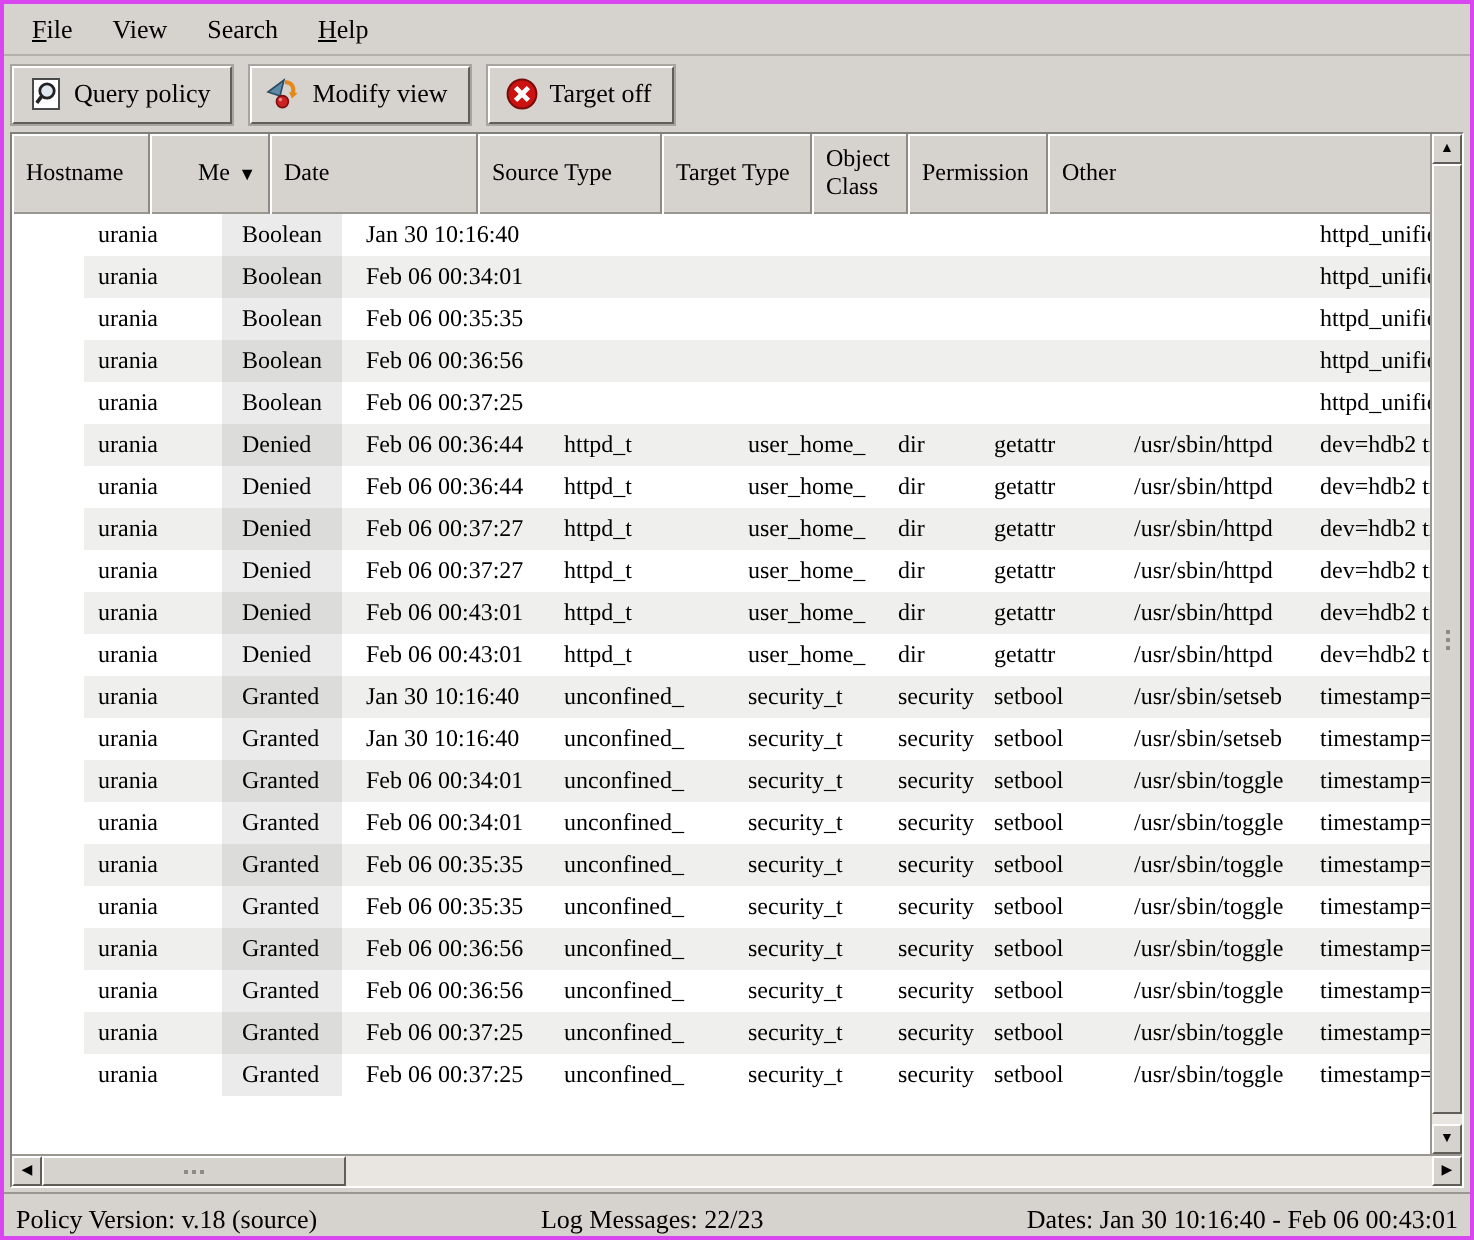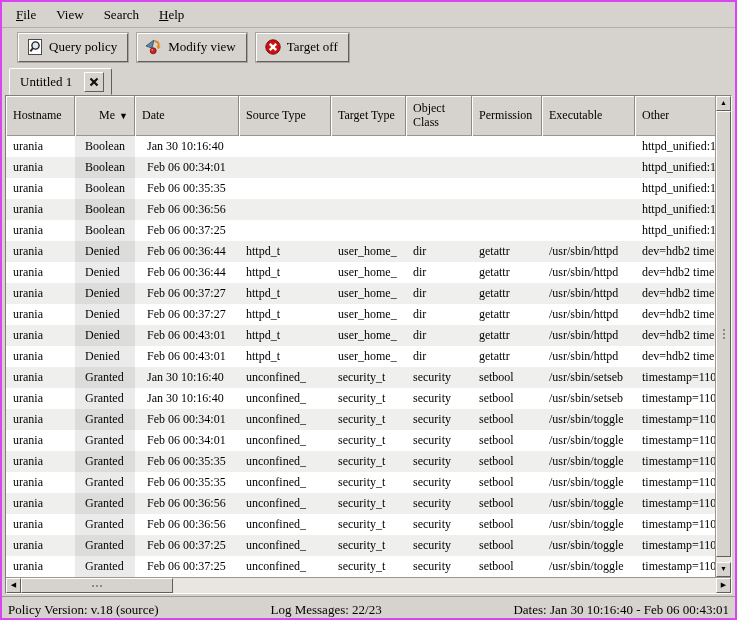--- a/index.html
+++ b/index.html
@@ -22,21 +22,21 @@
     box-shadow:inset 0 -1px 0 #b3b0ab;
   }
   .menu-item{
     font-size:13px;padding:3px 10px;cursor:default;
   }
   .menu-item.u::first-letter{text-decoration:underline;}
   
   .toolbar{
     height:38px;flex:none;
     display:flex;align-items:center;
-    padding:0 16px;gap:9px;
+    padding:0 4px;gap:9px;
   }
   .tool-btn{
     height:29px;
     display:flex;align-items:center;gap:5px;
     padding:0 10px 0 7px;
     background:#d6d3ce;
     border:1px solid;
     border-color:#fff #615e59 #615e59 #fff;
     box-shadow:0 0 0 1px #a8a5a0;
     font-size:13px;cursor:default;
@@ -90,36 +90,36 @@
     font-size:12px;line-height:1.15;
     background:#d6d3ce;
     border-right:1px solid #8e8b86;
     box-shadow:inset 1px 1px 0 #fff,inset 0 -1px 0 #9a9791;
     cursor:default;
     overflow:hidden;white-space:normal;
   }
   .th span:first-child{overflow:hidden;}
   .th .sort{margin-left:auto;font-size:9px;padding:0 2px 0 4px;flex:none;}
   .tbody{flex:1;overflow:hidden;}
-  .tr{display:flex;height:21px;background:#fff;}
+  .tr{display:flex;height:21px;background:#fff;margin-left:36px;}
   .tr.alt{background:#efefed;}
   .td{
     flex:none;
     font-size:12px;line-height:21px;
     padding-left:7px;
     white-space:nowrap;overflow:hidden;
   }
   .td.messa{background:rgba(0,0,0,0.078);padding-left:10px;}
   .td.col2{padding-left:12px;}
   .col0{width:69px;}
   .col1{width:60px;padding-left:24px;}
   .col2{width:104px;}
   .col3{width:92px;}
   .col4{width:75px;align-items:center;}
-  .col5{width:66px;}
+  .col5{width:48px;}
   .col6{width:70px;}
   .col7{width:93px;}
   .col8{flex:1 1 auto;min-width:0;border-right:none;}
   
   .vscroll{
     width:16px;flex:none;
     background:#e9e6e2;
     border-left:1px solid #9a9791;
     display:flex;flex-direction:column;
   }
@@ -203,31 +203,20 @@
     <div class="tool-btn">
       <svg class="ticon" viewBox="0 0 18 18">
         <circle cx="9" cy="9" r="7.2" fill="#cc1111" stroke="#7a0b0b" stroke-width="1"></circle>
         <line x1="5.8" y1="5.8" x2="12.2" y2="12.2" stroke="#fff" stroke-width="2.4"></line>
         <line x1="12.2" y1="5.8" x2="5.8" y2="12.2" stroke="#fff" stroke-width="2.4"></line>
       </svg>
       <span>Target off</span>
     </div>
   </div>
 
-  <div class="tabbar">
-    <div class="tab">
-      <span>Untitled 1</span>
-      <span class="tab-close">
-        <svg width="10" height="10" viewBox="0 0 10 10">
-          <line x1="1.5" y1="1.5" x2="8.5" y2="8.5" stroke="#111" stroke-width="2.2"></line>
-          <line x1="8.5" y1="1.5" x2="1.5" y2="8.5" stroke="#111" stroke-width="2.2"></line>
-        </svg>
-      </span>
-    </div>
-  </div>
 
   <div class="frame">
     <div class="frame-main">
       <div class="tree">
         <div class="thead">
             <div class="th col0">
               <span>Hostname</span>
             </div>
             <div class="th col1">
               <span>Messa</span>
@@ -240,23 +229,20 @@
               <span>Source Type</span>
             </div>
             <div class="th col4">
               <span>Target Type</span>
             </div>
             <div class="th col5">
               <span>Object Class</span>
             </div>
             <div class="th col6">
               <span>Permission</span>
-            </div>
-            <div class="th col7">
-              <span>Executable</span>
             </div>
             <div class="th col8">
               <span>Other</span>
             </div>
           </div>
         <div class="tbody">
             <div class="tr">
               <div class="td col0">urania</div>
               <div class="td col1 messa">Boolean</div>
               <div class="td col2">Jan 30 10:16:40</div>

